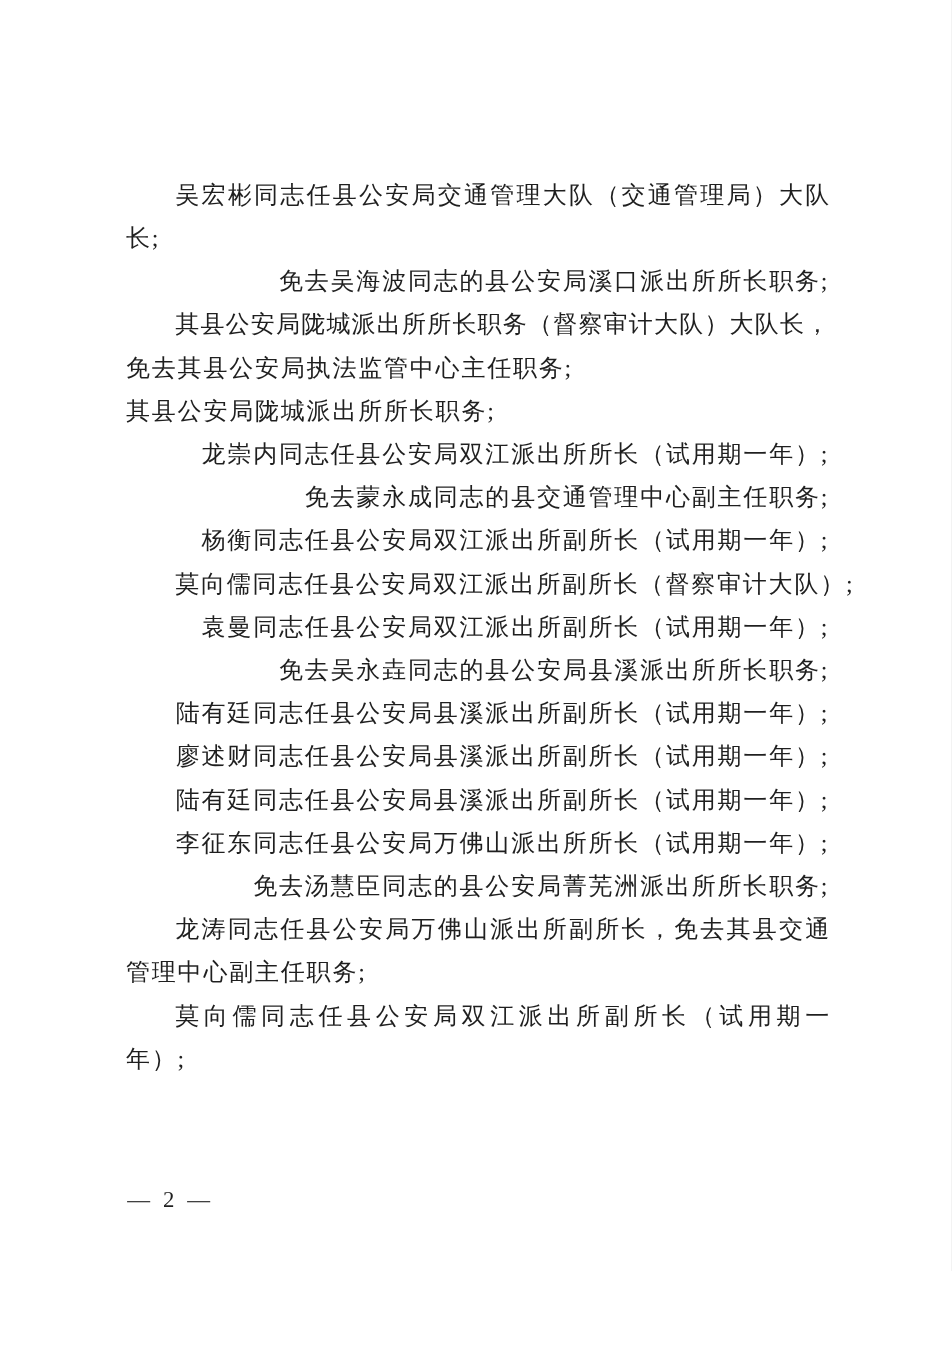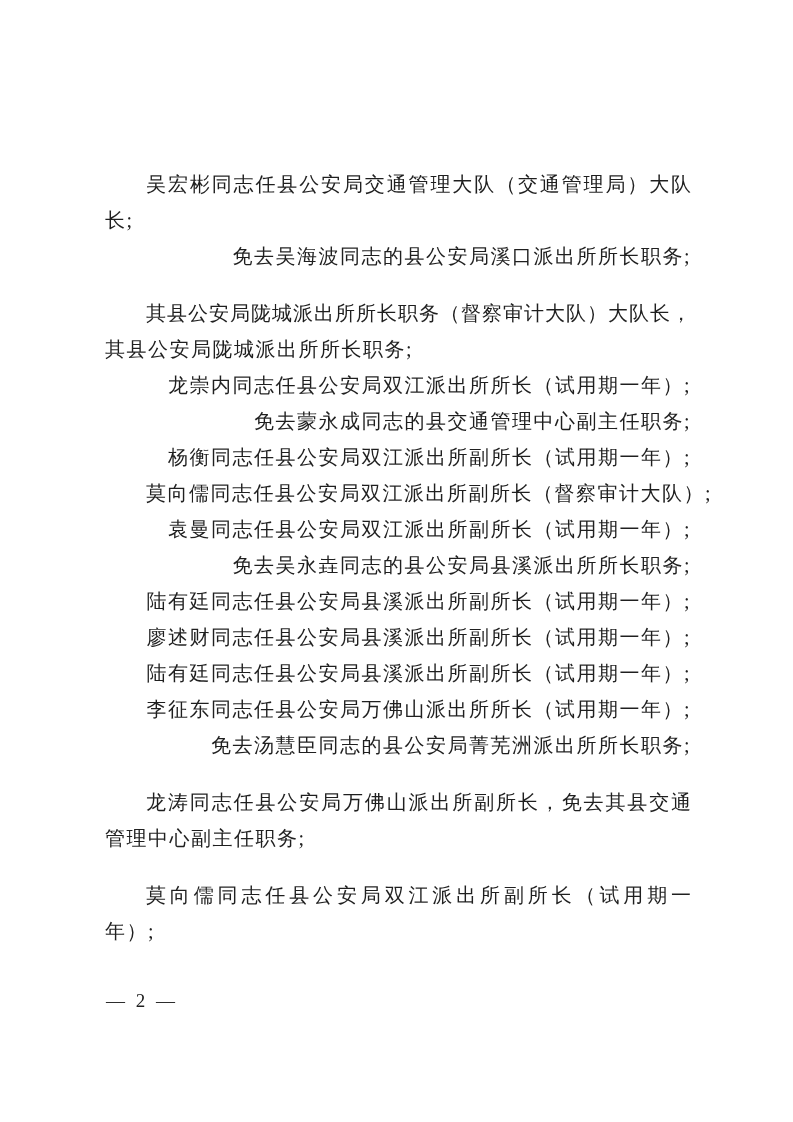--- a/index.html
+++ b/index.html
@@ -33,40 +33,40 @@
   .line.indent {
     padding-left: 41px;
     text-align: right;
   }
   .line.stretch {
     letter-spacing: 0;
     white-space: normal;
     text-align: justify;
     text-align-last: justify;
     text-justify: inter-ideograph;
-    margin-top: 21px;
   }
   .page-number {
     position: absolute;
     left: 106px;
     top: 990px;
     font-size: 19px;
     letter-spacing: 3px;
     color: #1f1f1f;
   }
 </style>
 </head>
 <body>
 
 <div class="page">
   <div class="content" id="document-body">
       <div class="line indent stretch">吴宏彬同志任县公安局交通管理大队（交通管理局）大队</div>
       <div class="line">长;</div>
       <div class="line indent">免去吴海波同志的县公安局溪口派出所所长职务;</div>
       <div class="line indent stretch">其县公安局陇城派出所所长职务（督察审计大队）大队长，</div>
+      <div class="line">免去其县公安局执法监管中心主任职务;</div>
       <div class="line">其县公安局陇城派出所所长职务;</div>
       <div class="line indent">龙崇内同志任县公安局双江派出所所长（试用期一年）;</div>
       <div class="line indent">免去蒙永成同志的县交通管理中心副主任职务;</div>
       <div class="line indent">杨衡同志任县公安局双江派出所副所长（试用期一年）;</div>
       <div class="line indent">莫向儒同志任县公安局双江派出所副所长（督察审计大队）;</div>
       <div class="line indent">袁曼同志任县公安局双江派出所副所长（试用期一年）;</div>
       <div class="line indent">免去吴永垚同志的县公安局县溪派出所所长职务;</div>
       <div class="line indent">陆有廷同志任县公安局县溪派出所副所长（试用期一年）;</div>
       <div class="line indent">廖述财同志任县公安局县溪派出所副所长（试用期一年）;</div>
       <div class="line indent">陆有廷同志任县公安局县溪派出所副所长（试用期一年）;</div>

